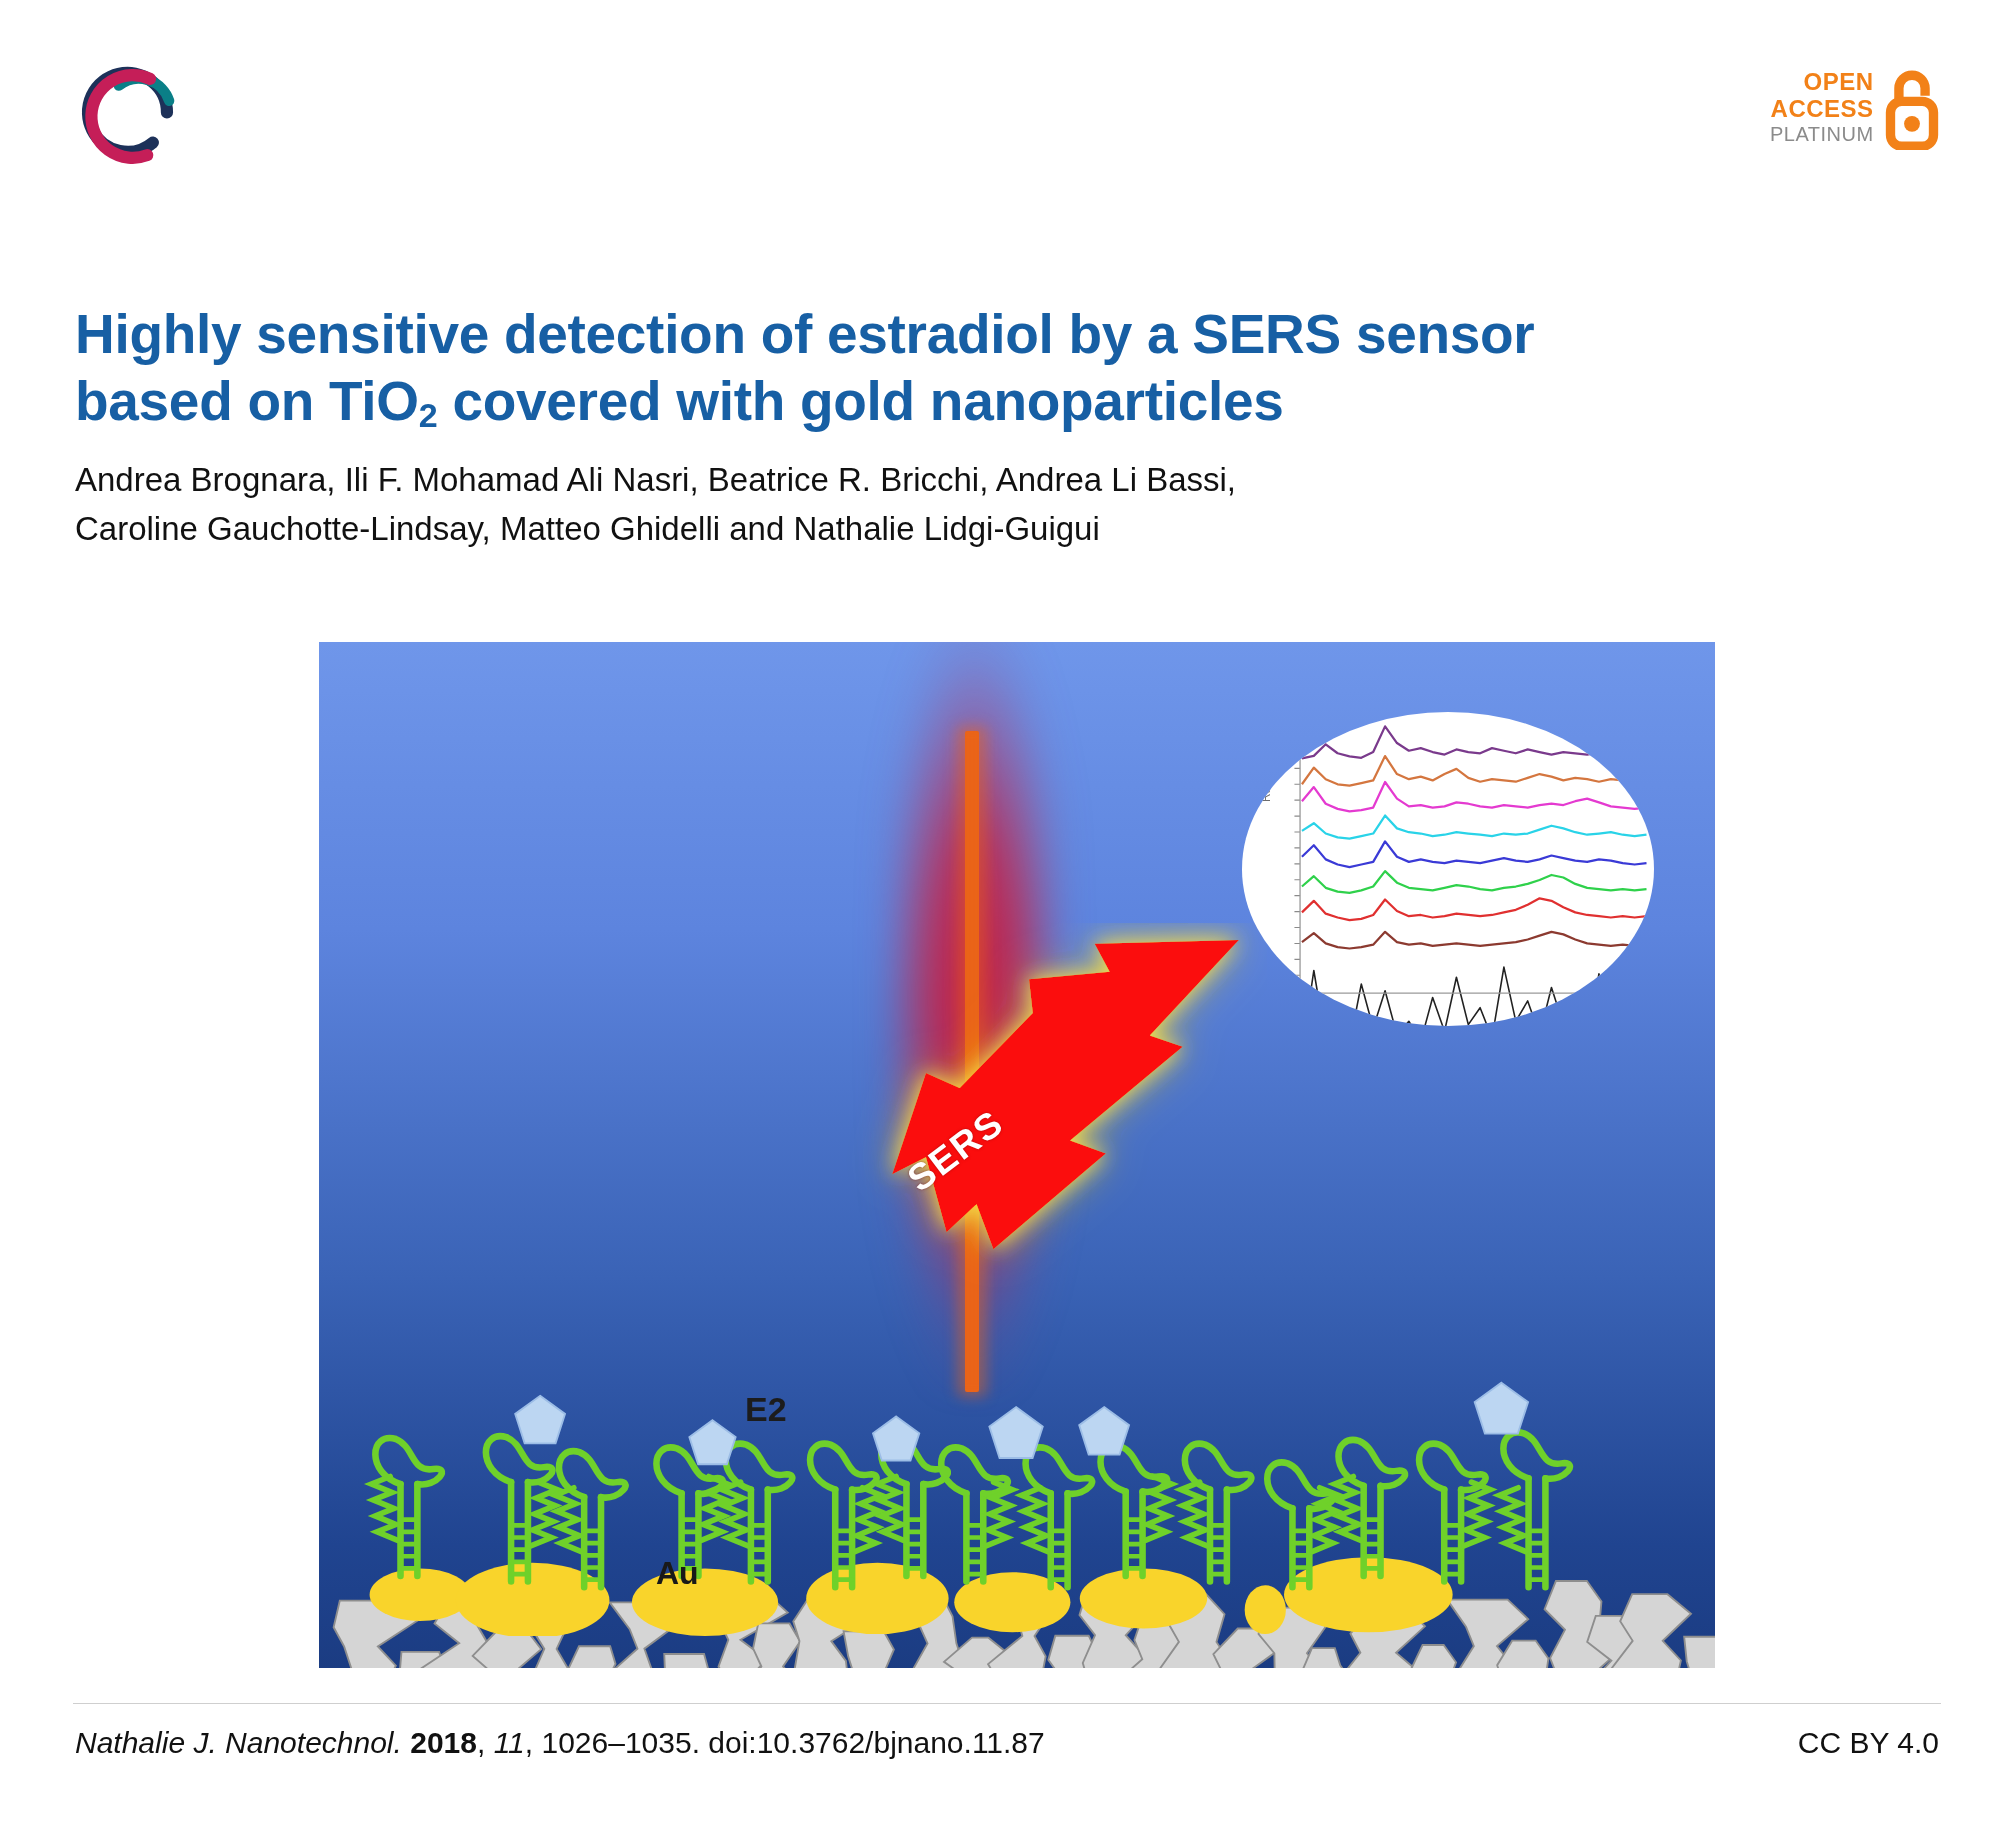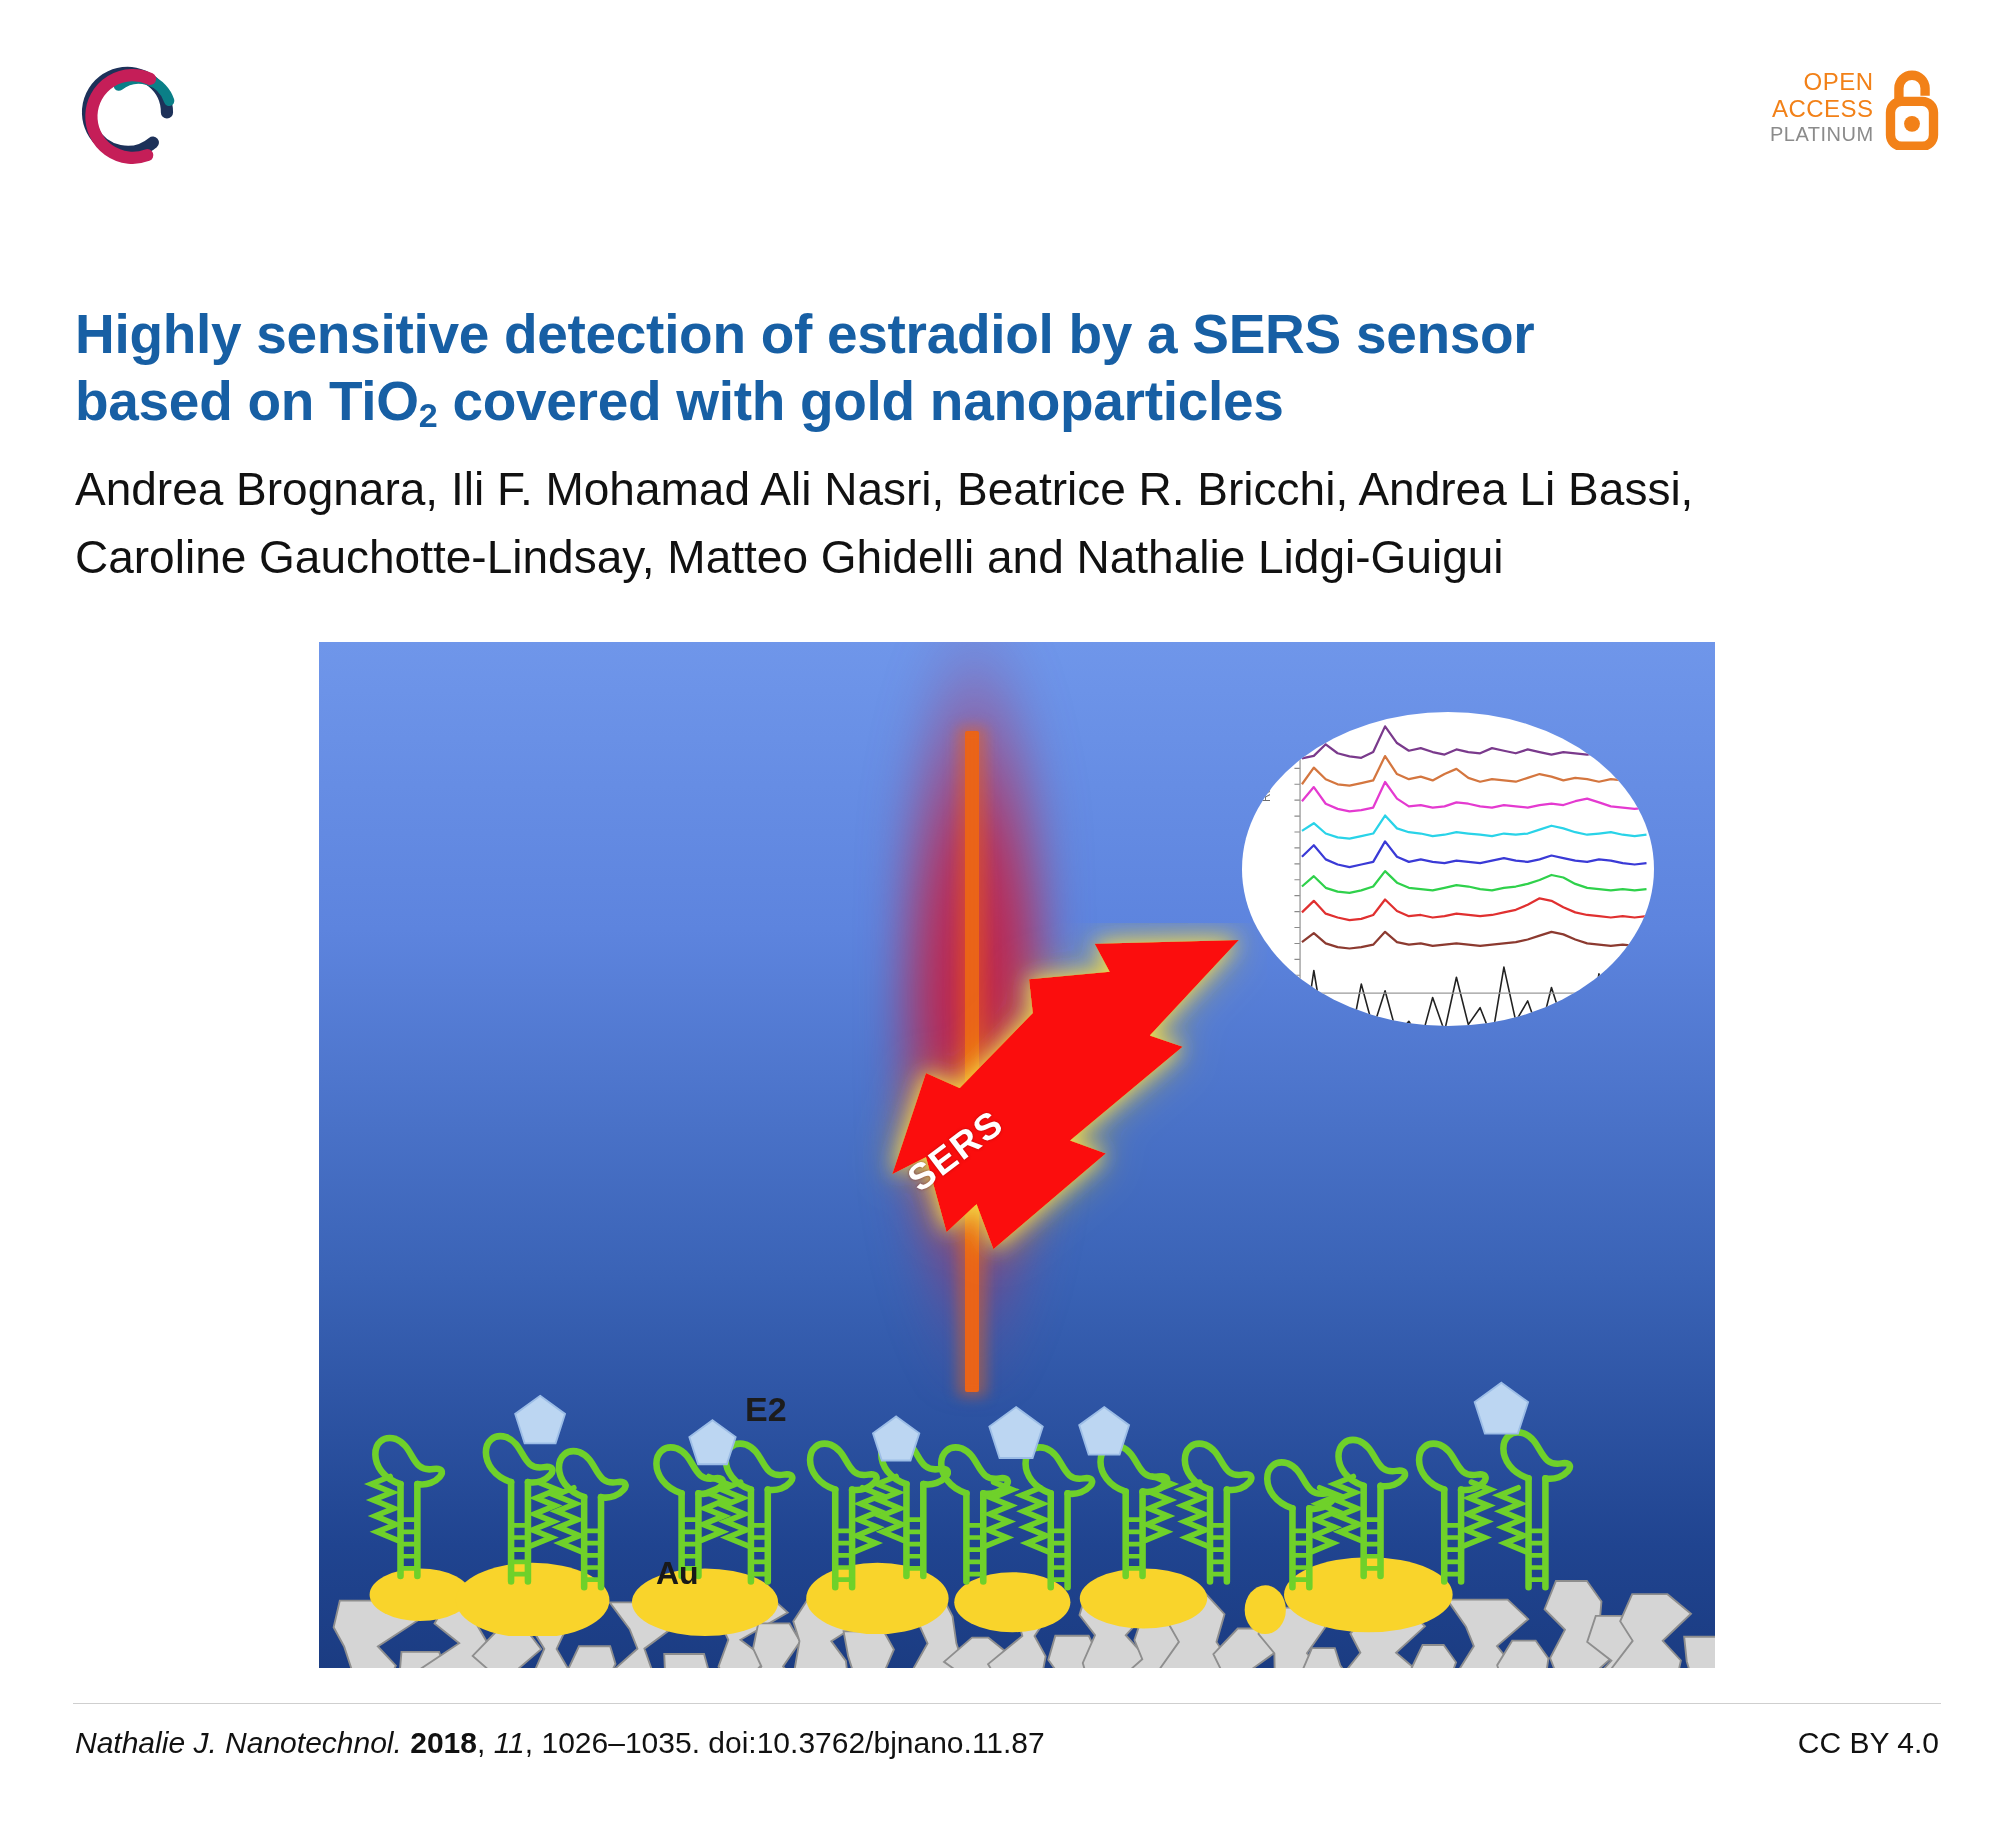--- a/index.html
+++ b/index.html
@@ -61,21 +61,21 @@
     gap: 9.4px;
   }
   .oa-words {
     display: flex;
     flex-direction: column;
     align-items: flex-end;
     line-height: 1.12;
   }
   .oa-open, .oa-access {
     font-size: 24px;
-    font-weight: normal;
+    font-weight: bold;
     color: #f28118;
     letter-spacing: 0.5px;
   }
   .oa-platinum {
     font-size: 20px;
     font-weight: normal;
     color: #8b8b8b;
     letter-spacing: 0.5px;
   }
   .oa-lock {
@@ -100,21 +100,21 @@
     font-size: 0.62em;
     vertical-align: baseline;
     position: relative;
     top: 0.22em;
   }
   .doc-authors {
     position: absolute;
     left: 75px;
     top: 456px;
     width: 1799px;
-    font-size: 46px;
+    font-size: 33px;
     line-height: 1.47;
     color: #111111;
   }
 
   
   .figure-wrap {
     position: absolute;
     left: 319px;
     top: 642px;
     width: 1396px;

